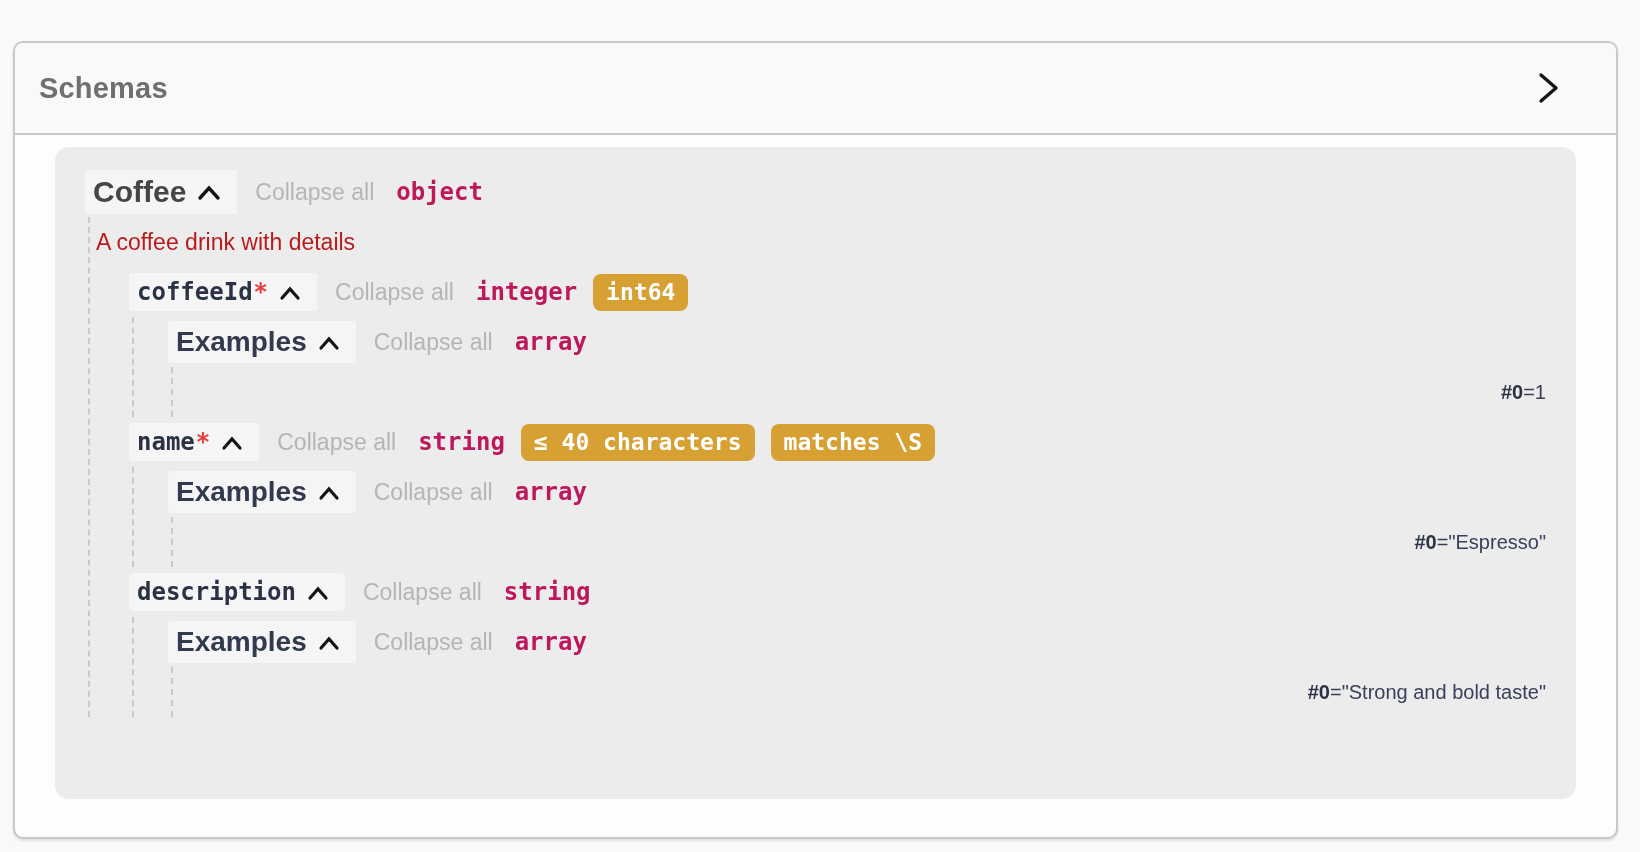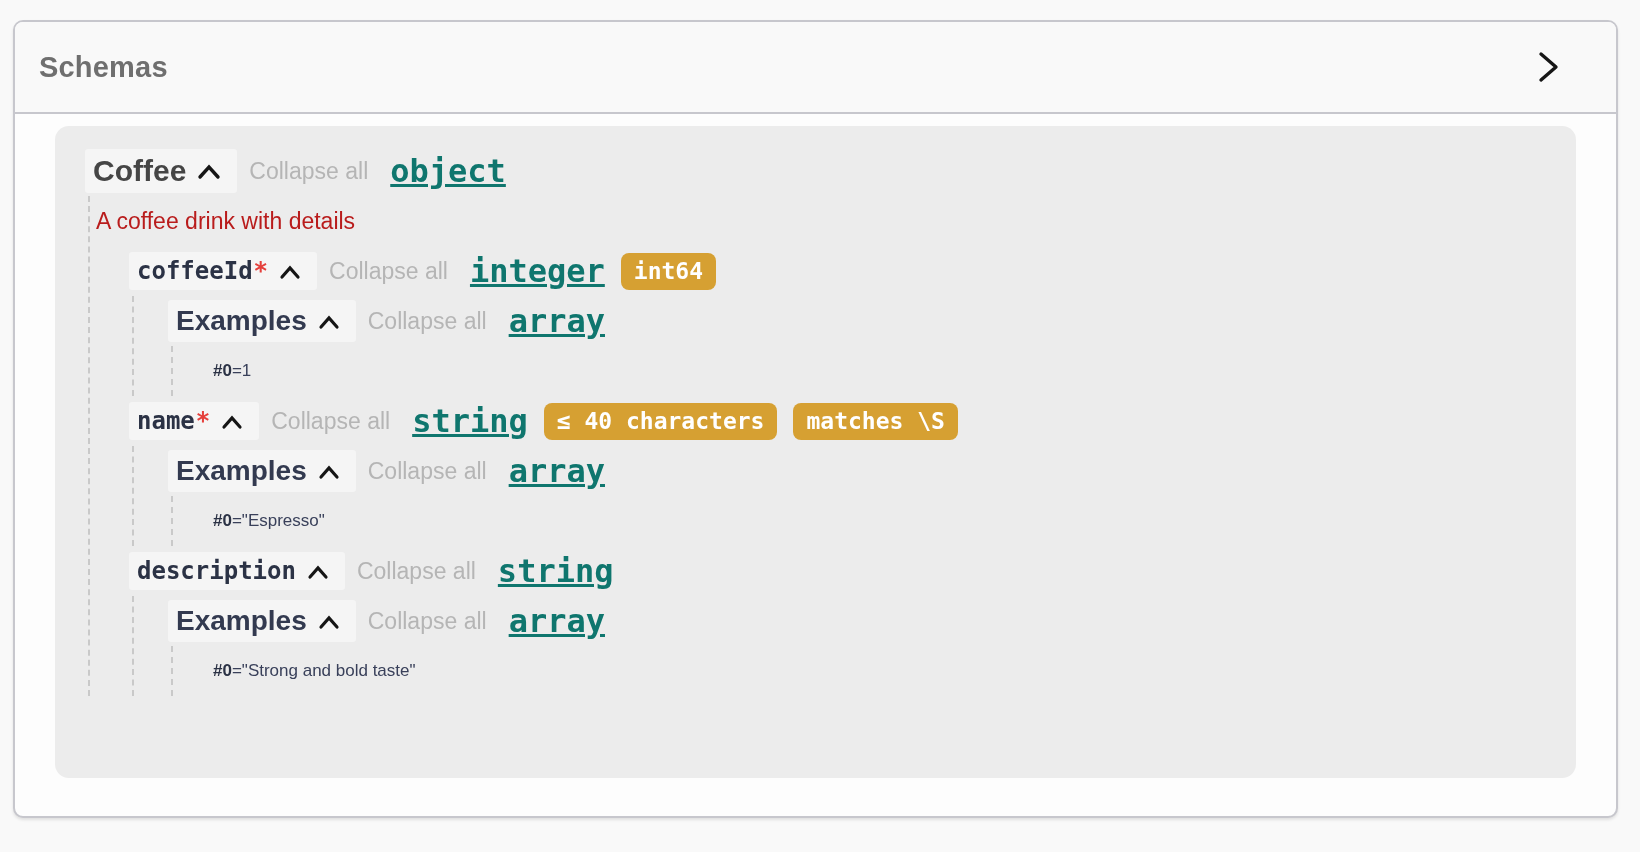--- a/index.html
+++ b/index.html
@@ -1,20 +1,20 @@
 <!DOCTYPE html>
 <html><head>
 <meta charset="utf-8">
 <style>
   * { box-sizing: border-box; margin: 0; padding: 0; }
   html, body { width: 1640px; height: 852px; background: #f9f9f9; font-family: "Liberation Sans", sans-serif; }
 
   
   .card {
-    position: absolute; left: 13px; top: 20px;
+    position: absolute; left: 13px; top: 41px;
     width: 1605px; height: 798px;
     background: #fdfdfd;
     border: 2px solid #c7c7cd;
     border-radius: 10px;
     box-shadow: 0 2px 3px rgba(0,0,0,0.10);
     overflow: hidden;
   }
   .card-header {
     height: 92px;
     display: flex; align-items: center; justify-content: space-between;
@@ -54,39 +54,39 @@
   .schema-title { font-size: 30px; font-weight: bold; color: #454545; }
   .mono  { font-family: "DejaVu Sans Mono", monospace; font-weight: bold; }
   .prop-name { font-size: 24px; color: #2b3245; }
   .req  { font-size: 24px; color: #e5403c; font-family: "DejaVu Sans Mono", monospace; font-weight: bold; margin-left: 1px; }
   .examples-label { font-size: 28px; font-weight: bold; color: #333a50; }
 
   .collapse-all {
     background: none; border: none; cursor: pointer;
     font-family: "Liberation Sans", sans-serif;
     font-size: 23px; color: #b5b5b5;
-    margin-left: 12px;
-  }
-  .type-label { font-size: 32px; color: #0f766e; margin-left: 22px; text-decoration: underline; }
+    margin-left: 18px;
+  }
+  .type-label { font-size: 24px; color: #be185d; margin-left: 22px; }
 
   .badge {
     display: inline-block;
     font-family: "DejaVu Sans Mono", monospace; font-weight: bold;
     font-size: 23px; color: #ffffff;
     background: #d6a032;
     border-radius: 8px;
     padding: 5px 13px 6px 13px;
     margin-left: 16px;
     white-space: pre;
   }
 
   .desc { font-size: 23px; color: #b91c1c; padding-left: 6px; }
   .desc .hl { background: #f3f3f3; padding: 5px 14px 5px 2px; }
 
-  .val { font-size: 17px; color: #39405a; padding-left: 40px; }
+  .val { font-size: 20px; color: #39405a; padding-left: 40px; justify-content: flex-end; }
   .val .idx { font-weight: bold; color: #2b3245; }
 
   .node-body { margin-left: 3px; border-left: 2px dashed #c9c9c9; }
   .node-body > .node { margin-left: 39px; }
   .node-body .node-body > .node { margin-left: 34px; }
 </style>
 </head>
 <body>
 
 <section class="card">

